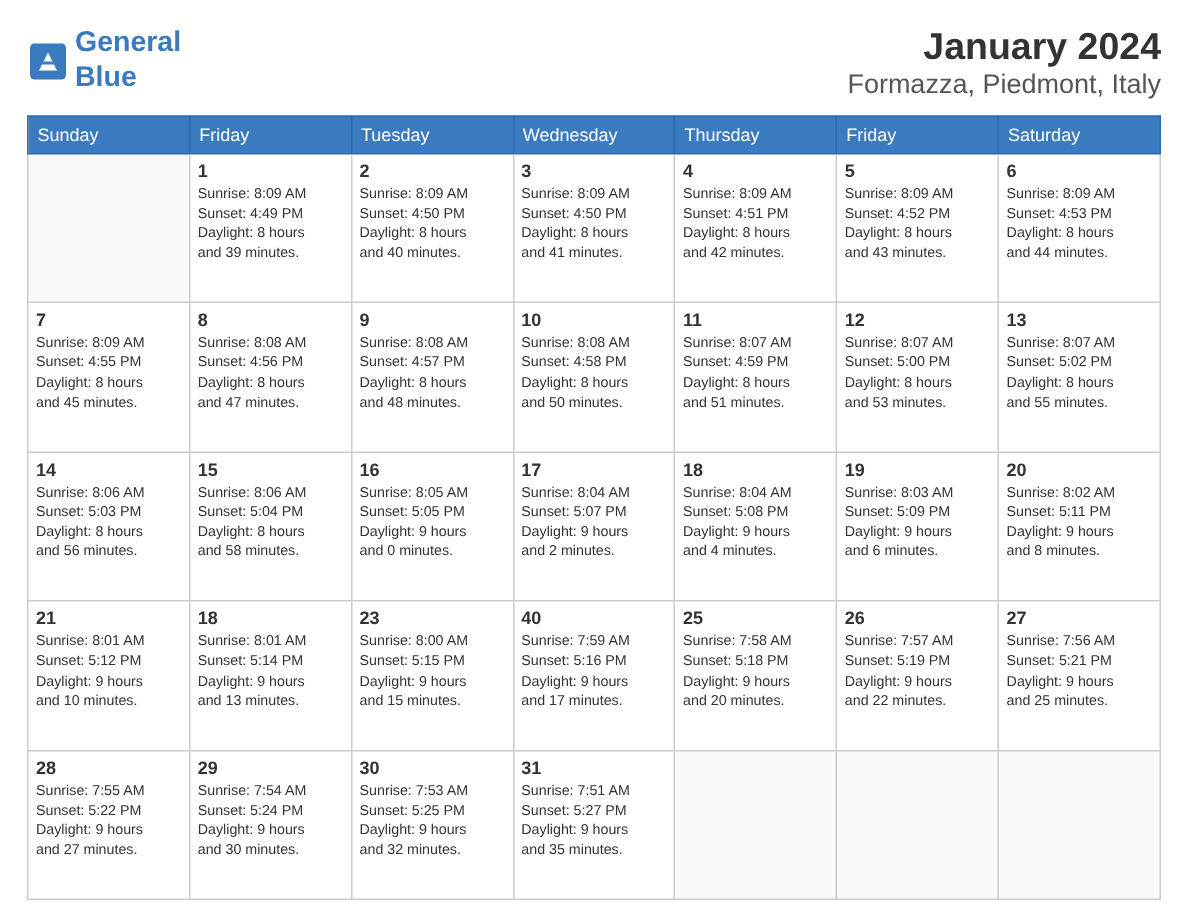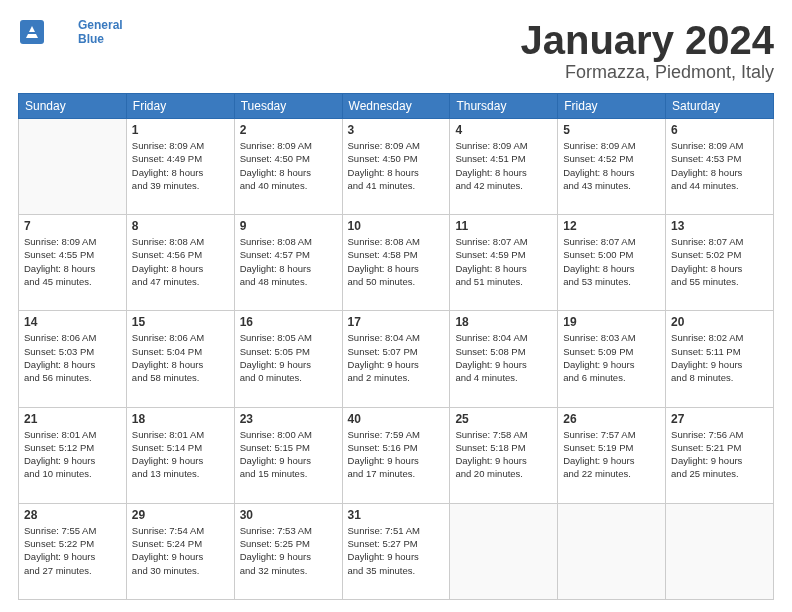--- a/index.html
+++ b/index.html
@@ -21,39 +21,38 @@
       display: flex;
       justify-content: space-between;
       align-items: flex-start;
       margin-bottom: 10px;
     }
     .logo {
       display: flex;
       align-items: center;
     }
     .logo-text {
-      font-size: 12px;
+      font-size: 19px;
       font-weight: bold;
       color: #333;
       line-height: 1.2;
-      margin-left: 28px;
     }
     .logo-text span {
       color: #3a7abf;
     }
     .logo-icon {
       width: 28px;
       height: 28px;
       margin-right: 4px;
     }
     .title-block {
       text-align: right;
     }
     .main-title {
-      font-size: 40px;
+      font-size: 25px;
       font-weight: bold;
       color: #333;
       line-height: 1.1;
     }
     .subtitle {
       font-size: 18px;
       color: #555;
     }
     .calendar {
       width: 100%;

